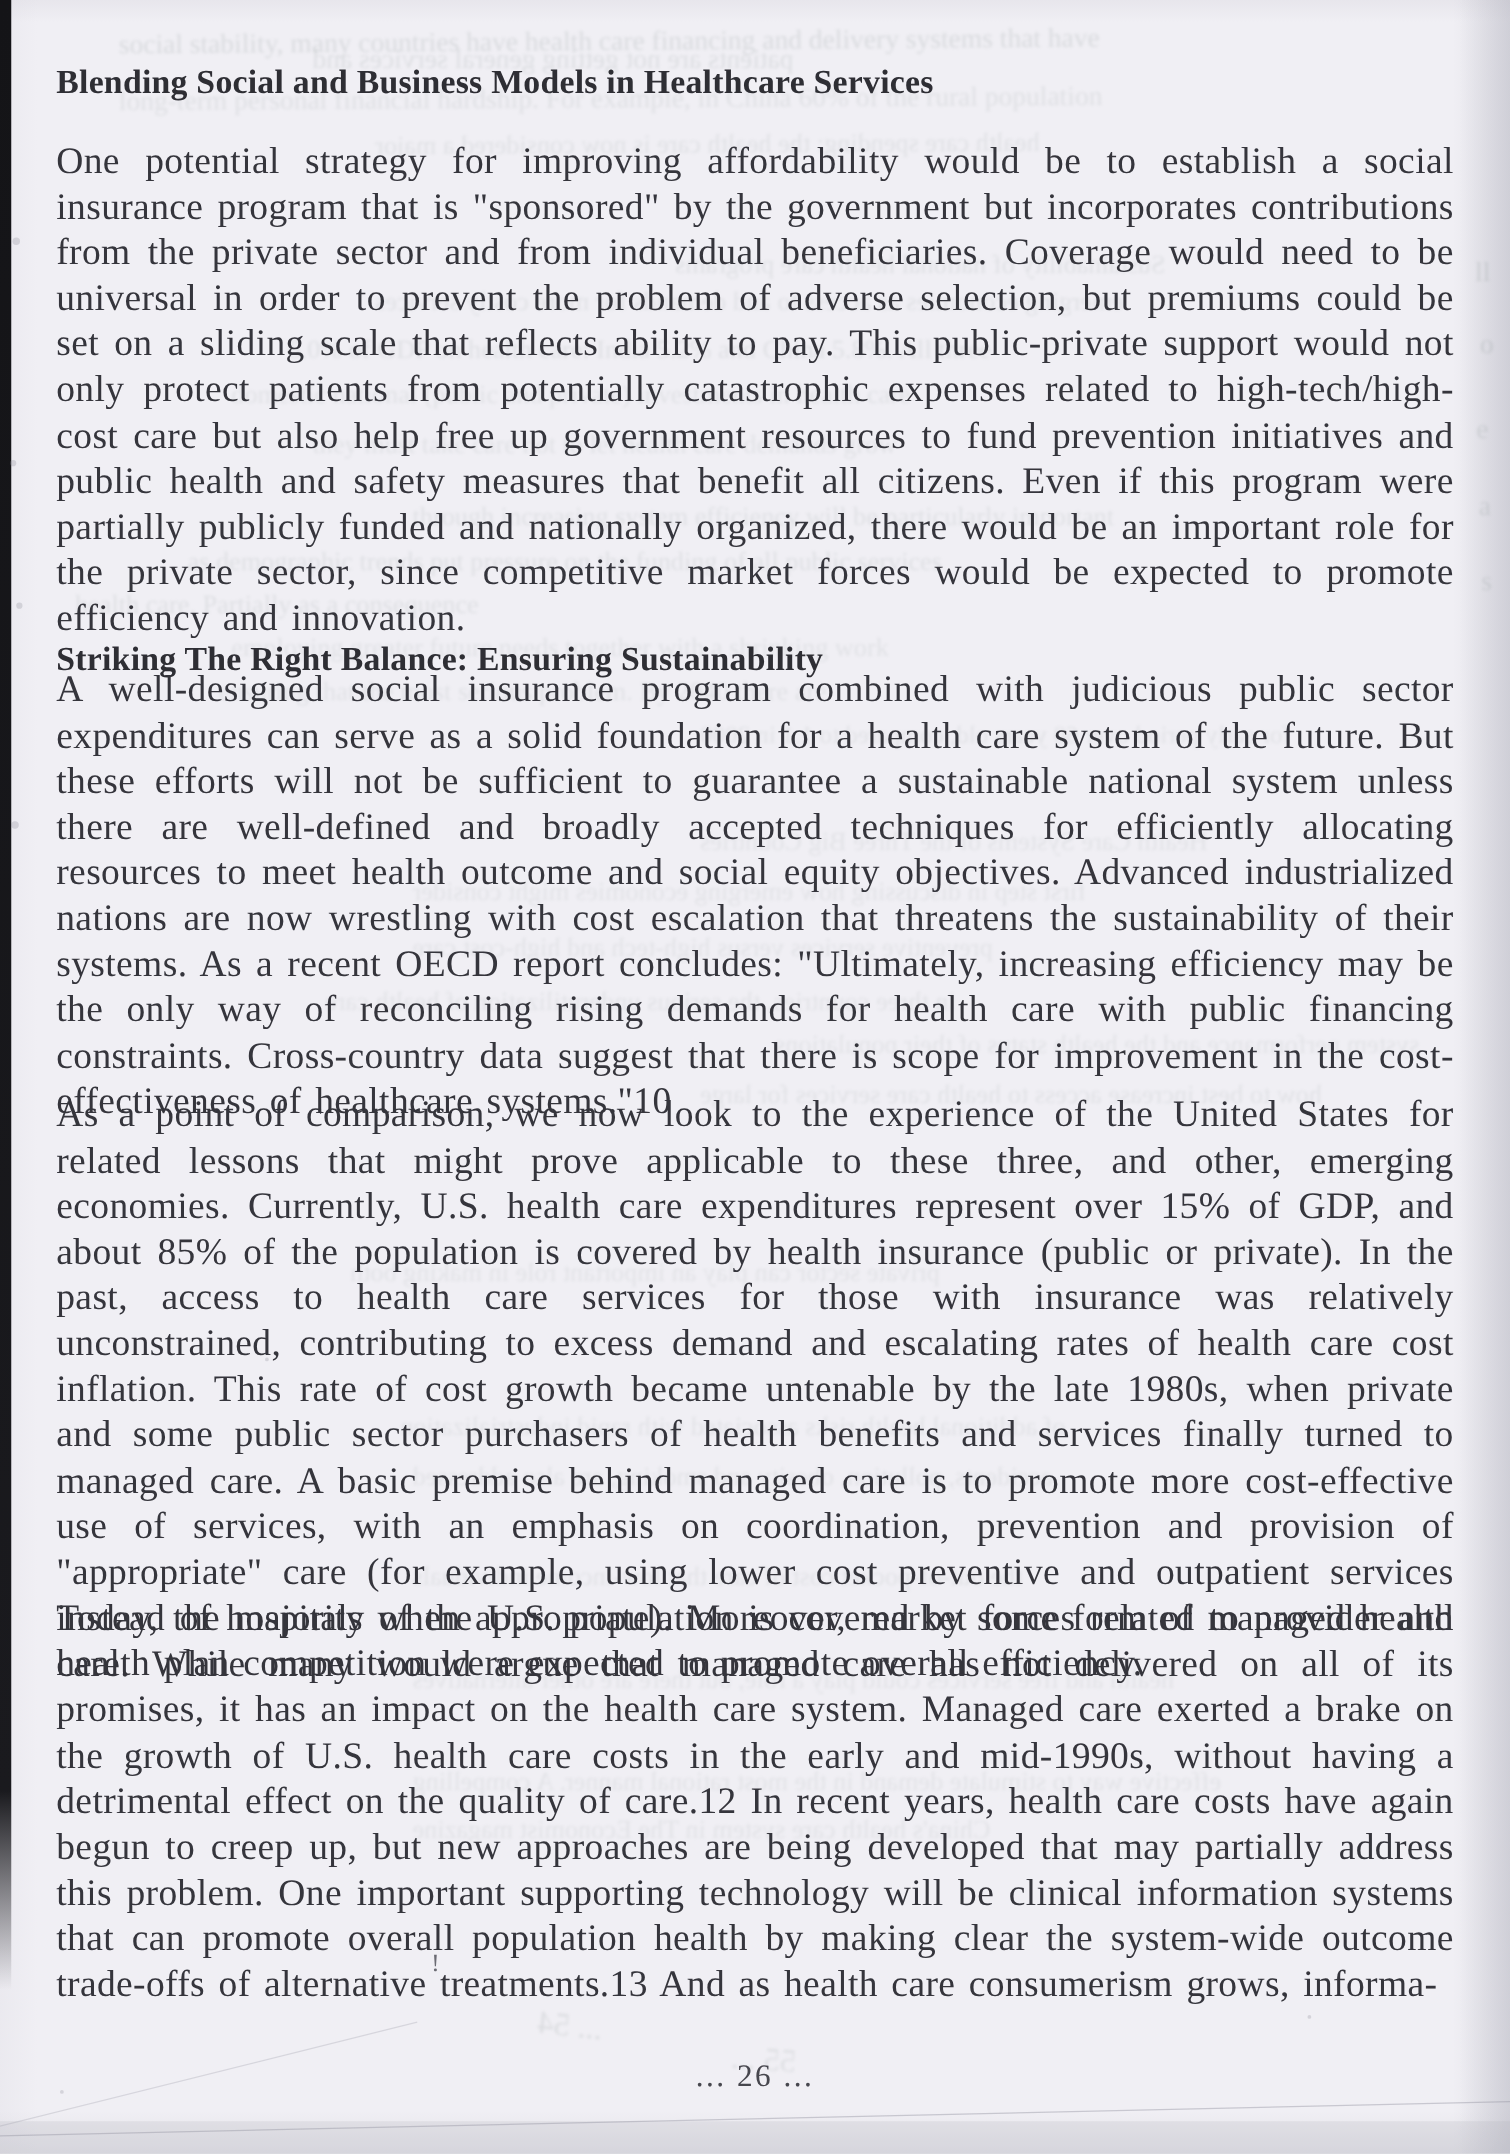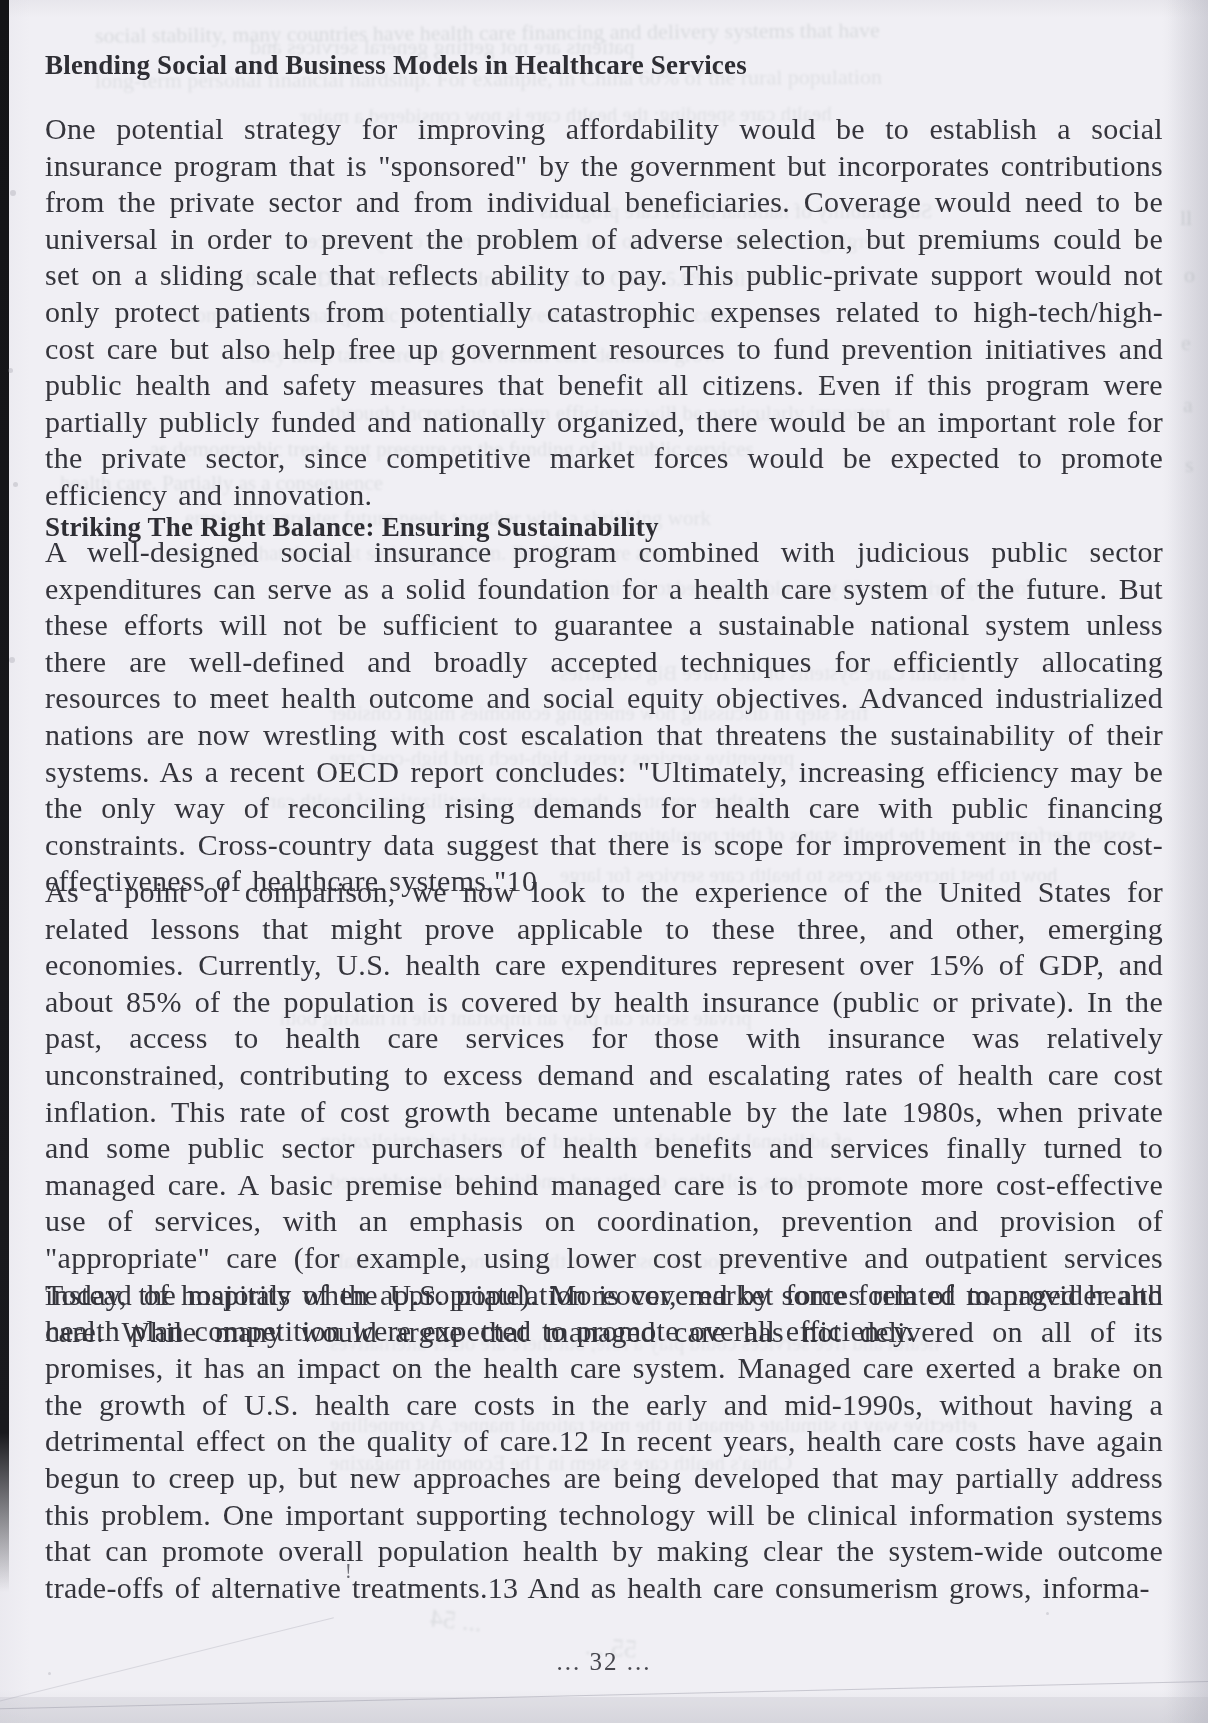--- a/index.html
+++ b/index.html
@@ -128,15 +128,15 @@
   <h2 class="head" style="top:512px;">Striking The Right Balance: Ensuring Sustainability</h2>
 
   <p class="body-par" style="top:534px;">A well-designed social insurance program combined with judicious public sector expenditures can serve as a solid foundation for a health care system of the future. But these efforts will not be sufficient to guarantee a sustainable national system unless there are well-defined and broadly accepted techniques for efficiently allocating resources to meet health outcome and social equity objectives. Advanced industrialized nations are now wrestling with cost escalation that threatens the sustainability of their systems. As a recent OECD report concludes: "Ultimately, increasing efficiency may be the only way of reconciling rising demands for health care with public financing constraints. Cross-country data suggest that there is scope for improvement in the cost-effectiveness of healthcare systems."10</p>
 
   <p class="body-par" style="top:874px;">As a point of comparison, we now look to the experience of the United States for related lessons that might prove applicable to these three, and other, emerging economies. Currently, U.S. health care expenditures represent over 15% of GDP, and about 85% of the population is covered by health insurance (public or private). In the past, access to health care services for those with insurance was relatively unconstrained, contributing to excess demand and escalating rates of health care cost inflation. This rate of cost growth became untenable by the late 1980s, when private and some public sector purchasers of health benefits and services finally turned to managed care. A basic premise behind managed care is to promote more cost-effective use of services, with an emphasis on coordination, prevention and provision of "appropriate" care (for example, using lower cost preventive and outpatient services instead of hospitals when appropriate). Moreover, market forces related to provider and health plan competition were expected to promote overall efficiency.</p>
 
   <p class="body-par" style="top:1277px;">Today, the majority of the U.S. population is covered by some form of managed health care. While many would argue that managed care has not delivered on all of its promises, it has an impact on the health care system. Managed care exerted a brake on the growth of U.S. health care costs in the early and mid-1990s, without having a detrimental effect on the quality of care.12 In recent years, health care costs have again begun to creep up, but new approaches are being developed that may partially address this problem. One important supporting technology will be clinical information systems that can promote overall population health by making clear the system-wide outcome trade-offs of alternative treatments.13 And as health care consumerism grows, informa-</p>
 
   <div class="excl" style="left:345px;top:1560px;">!</div>
 
-  <div class="page-number">... 32 ...</div>
+  <div class="page-number">... 26 ...</div>
 
 </div>
 
 </body></html>

